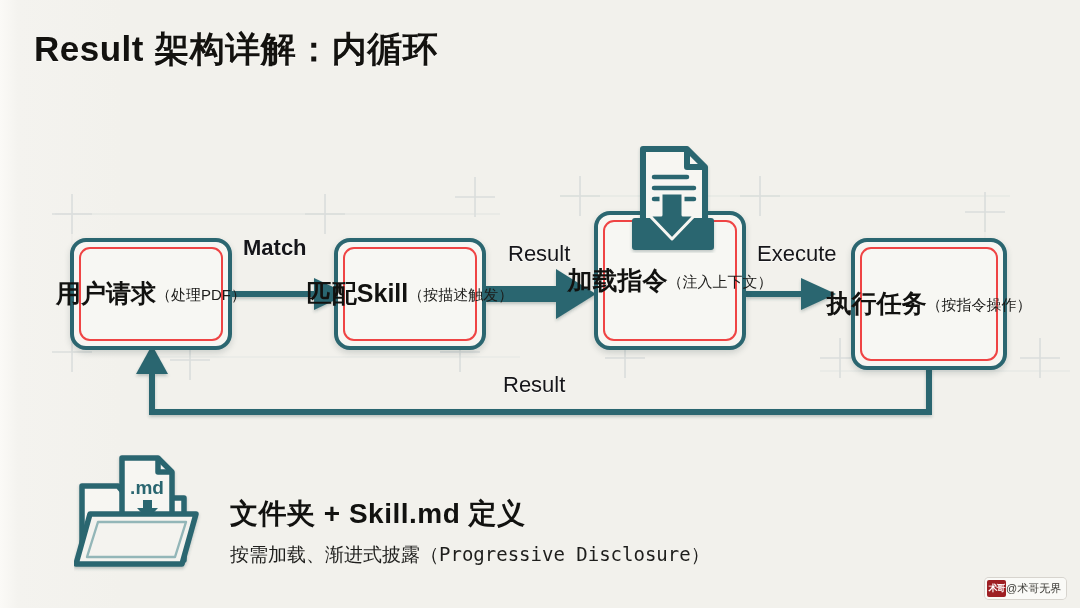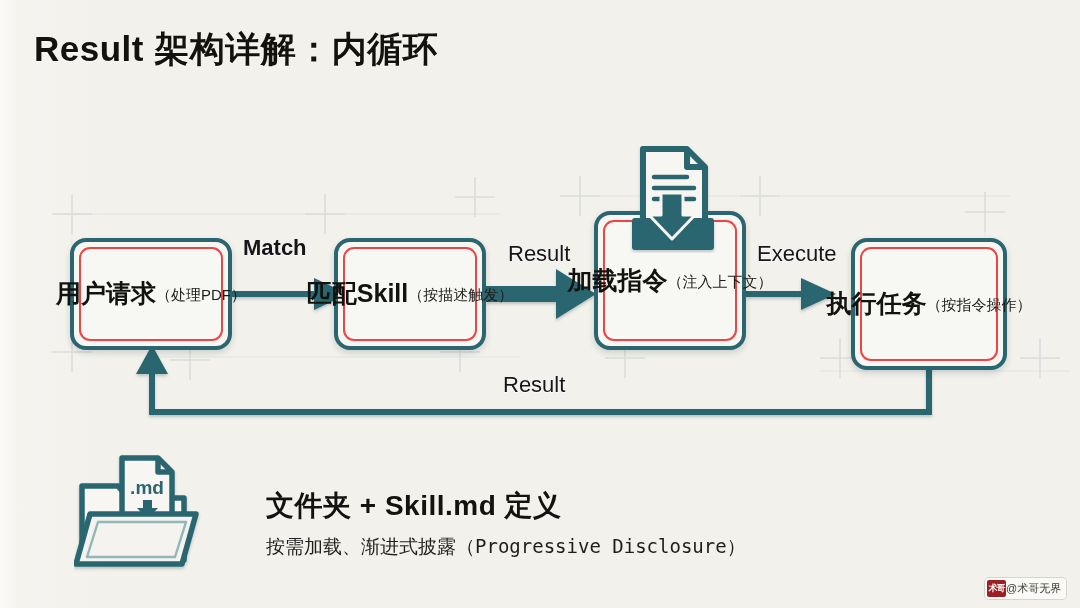--- a/index.html
+++ b/index.html
@@ -114,22 +114,21 @@
     height: 120px;
   }
   #folder-icon {
     position: absolute;
     left: 0;
     top: 0;
   }
   #caption {
     position: absolute;
     left: 156px;
-    top: 35px;
-    margin-left: 36px;
+    top: 43px;
   }
   #cap-title {
     font-size: 28px;
     font-weight: 700;
     color: #121210;
     white-space: nowrap;
     letter-spacing: 0.5px;
   }
   #cap-sub {
     margin-top: 9px;

